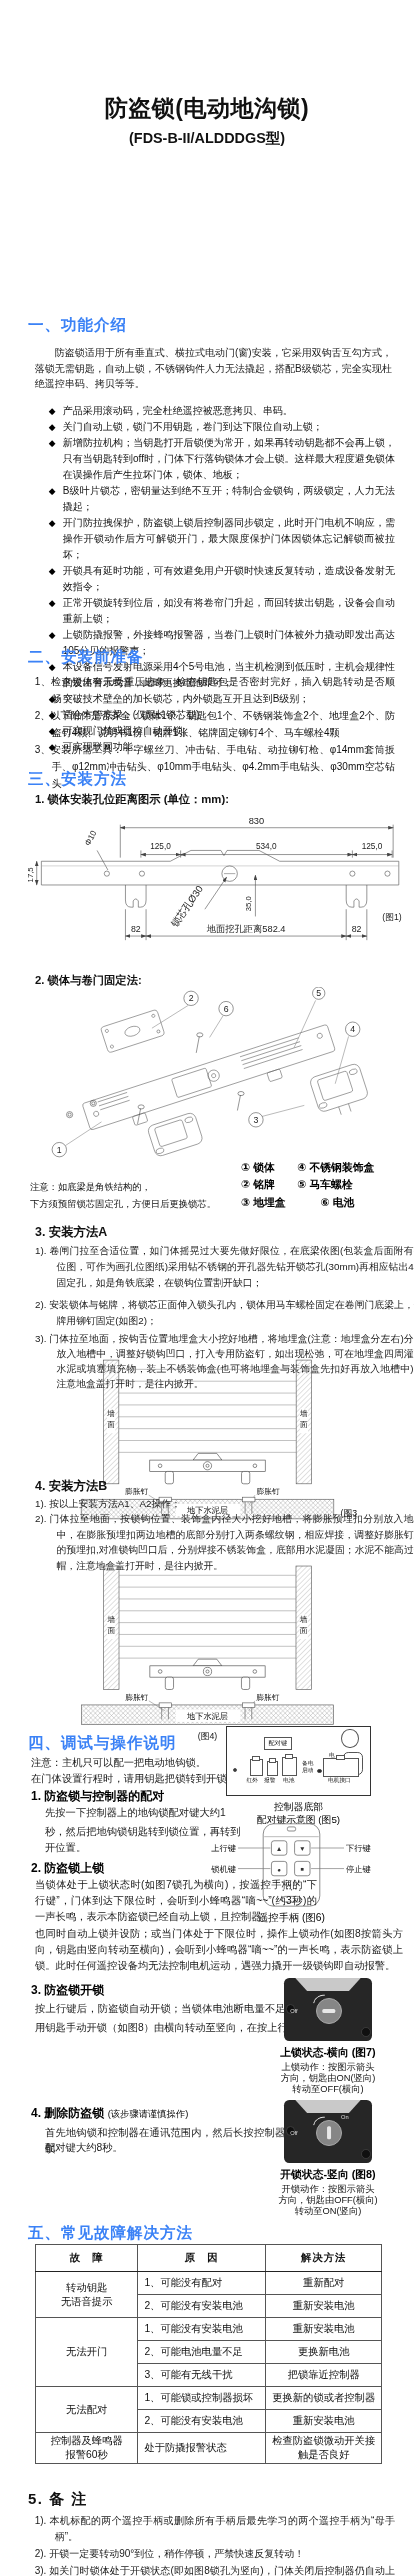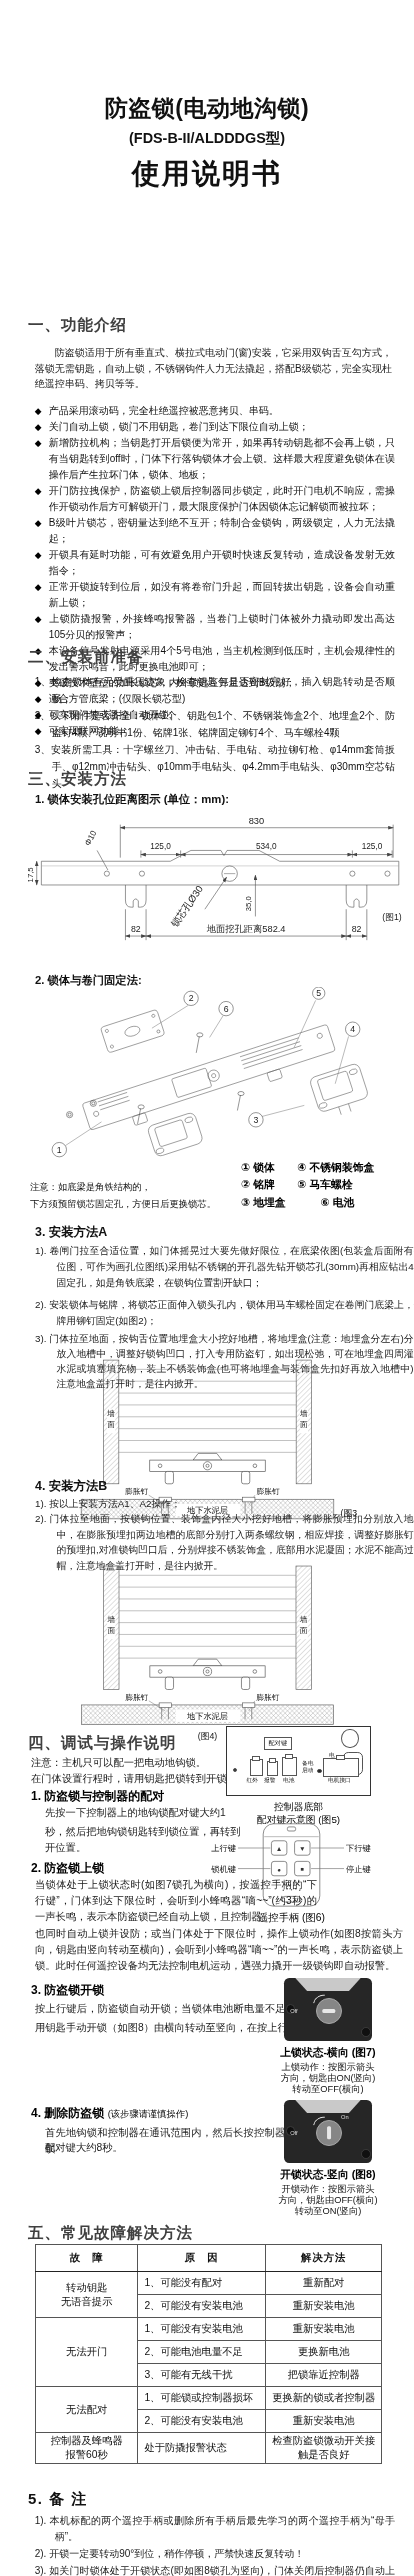--- a/index.html
+++ b/index.html
@@ -1,30 +1,30 @@
 <!DOCTYPE html>
 <html style="font-size:8.2px"><head>
 <meta charset="utf-8">
 <style>
   html,body{margin:0;padding:0;background:#fff;}
   body{width:414px;height:2908px;position:relative;overflow:hidden;
        font-family:"Liberation Sans","DejaVu Sans",sans-serif;color:#111;}
   #page{position:absolute;inset:0;background:#fff;}
   .abs{position:absolute;}
-  .h1{font-size:15.5px;font-weight:bold;color:#404040;letter-spacing:1px;}
+  .h1{font-size:15.5px;font-weight:bold;color:#3b82f6;letter-spacing:1px;}
   .bodytxt{font-size:10px;line-height:15.5px;color:#1a1a1a;text-align:justify;}
   
   #titleblock{left:0;right:0;top:93px;text-align:center;}
   #title1{font-size:23px;font-weight:bold;letter-spacing:0.5px;}
   #title2{font-size:14.4px;font-weight:bold;margin-top:5.2px;}
   #title3{font-size:28px;font-weight:bold;margin-top:7.2px;letter-spacing:2.1px;}
   
   #sec1{left:28px;top:315px;width:367px;}
   #intro-p{margin-top:9.3px;text-indent:2em;padding:0 3.1px 0 6.7px;}
-  #bullets{margin-top:11.3px;padding-left:6.7px;}
+  #bullets{margin-top:11.3px;padding-left:6.7px;margin-left:14px;}
   .bullet{font-size:10px;line-height:16px;text-align:justify;padding-left:14px;}
   .bdia{display:inline-block;width:14px;margin-left:-14px;color:#000;font-size:8.8px;}
   
   #sec2{left:28px;top:647px;width:367px;}
   #prep{margin-top:5.2px;padding-left:6.7px;}
   .prep-item{font-size:10px;line-height:17px;text-align:justify;padding-left:1.7em;text-indent:-1.7em;}
   
   #sec3{left:0;top:769px;width:414px;height:934px;}
   #sec3 > .h1{margin-left:28px;}
   .subhead{position:absolute;left:35px;font-size:11.3px;font-weight:bold;}
@@ -75,32 +75,31 @@
           padding-left:2em;text-indent:-2em;margin-left:6.7px;margin-top:1.5px;}
 </style>
 </head>
 <body>
 
 <div id="page">
 
   <div id="titleblock" class="abs">
     <div id="title1">防盗锁(电动地沟锁)</div>
     <div id="title2">(FDS-B-II/ALDDDGS型)</div>
-    <div id="title3">使用说明书</div>
   </div>
 
   <div id="sec1" class="abs">
     <div class="h1">一、功能介绍</div>
     <div id="intro-p" class="bodytxt">防盗锁适用于所有垂直式、横拉式电动门(窗)安装，它采用双钩舌互勾方式，落锁无需钥匙，自动上锁，不锈钢钩件人力无法撬起，搭配B级锁芯，完全实现杜绝遥控串码、拷贝等等。</div>
     <div id="bullets">
       <div class="bullet"><span class="bdia">◆</span><span>产品采用滚动码，完全杜绝遥控被恶意拷贝、串码。</span></div>
       <div class="bullet"><span class="bdia">◆</span><span>关门自动上锁，锁门不用钥匙，卷门到达下限位自动上锁；</span></div>
       <div class="bullet"><span class="bdia">◆</span><span>新增防拉机构；当钥匙打开后锁便为常开，如果再转动钥匙都不会再上锁，只有当钥匙转到off时，门体下行落钩锁体才会上锁。这样最大程度避免锁体在误操作后产生拉坏门体，锁体、地板；</span></div>
+      <div class="bullet"><span class="bdia">◆</span><span>B级叶片锁芯，密钥量达到绝不互开；特制合金锁钩，两级锁定，人力无法撬起；</span></div>
       <div class="bullet"><span class="bdia">◆</span><span>开门防拉拽保护，防盗锁上锁后控制器同步锁定，此时开门电机不响应，需操作开锁动作后方可解锁开门，最大限度保护门体因锁体忘记解锁而被拉坏；</span></div>
-      <div class="bullet"><span class="bdia">◆</span><span>B级叶片锁芯，密钥量达到绝不互开；特制合金锁钩，两级锁定，人力无法撬起；</span></div>
       <div class="bullet"><span class="bdia">◆</span><span>开锁具有延时功能，可有效避免用户开锁时快速反复转动，造成设备发射无效指令；</span></div>
       <div class="bullet"><span class="bdia">◆</span><span>正常开锁旋转到位后，如没有将卷帘门升起，而回转拔出钥匙，设备会自动重新上锁；</span></div>
       <div class="bullet"><span class="bdia">◆</span><span>上锁防撬报警，外接蜂鸣报警器，当卷门上锁时门体被外力撬动即发出高达105分贝的报警声；</span></div>
       <div class="bullet"><span class="bdia">◆</span><span>本设备信号发射电源采用4个5号电池，当主机检测到低压时，主机会规律性的发出警示鸣音，此时更换电池即可；</span></div>
       <div class="bullet"><span class="bdia">◆</span><span>突破技术壁垒的加长锁芯，内外锁匙互开且达到B级别；</span></div>
       <div class="bullet"><span class="bdia">◆</span><span>适合方管底梁；(仅限长锁芯型)</span></div>
       <div class="bullet"><span class="bdia">◆</span><span>可实现门禁或遥控自动开锁;</span></div>
       <div class="bullet"><span class="bdia">◆</span><span>可实现联网功能。</span></div>
     </div>
   </div>

